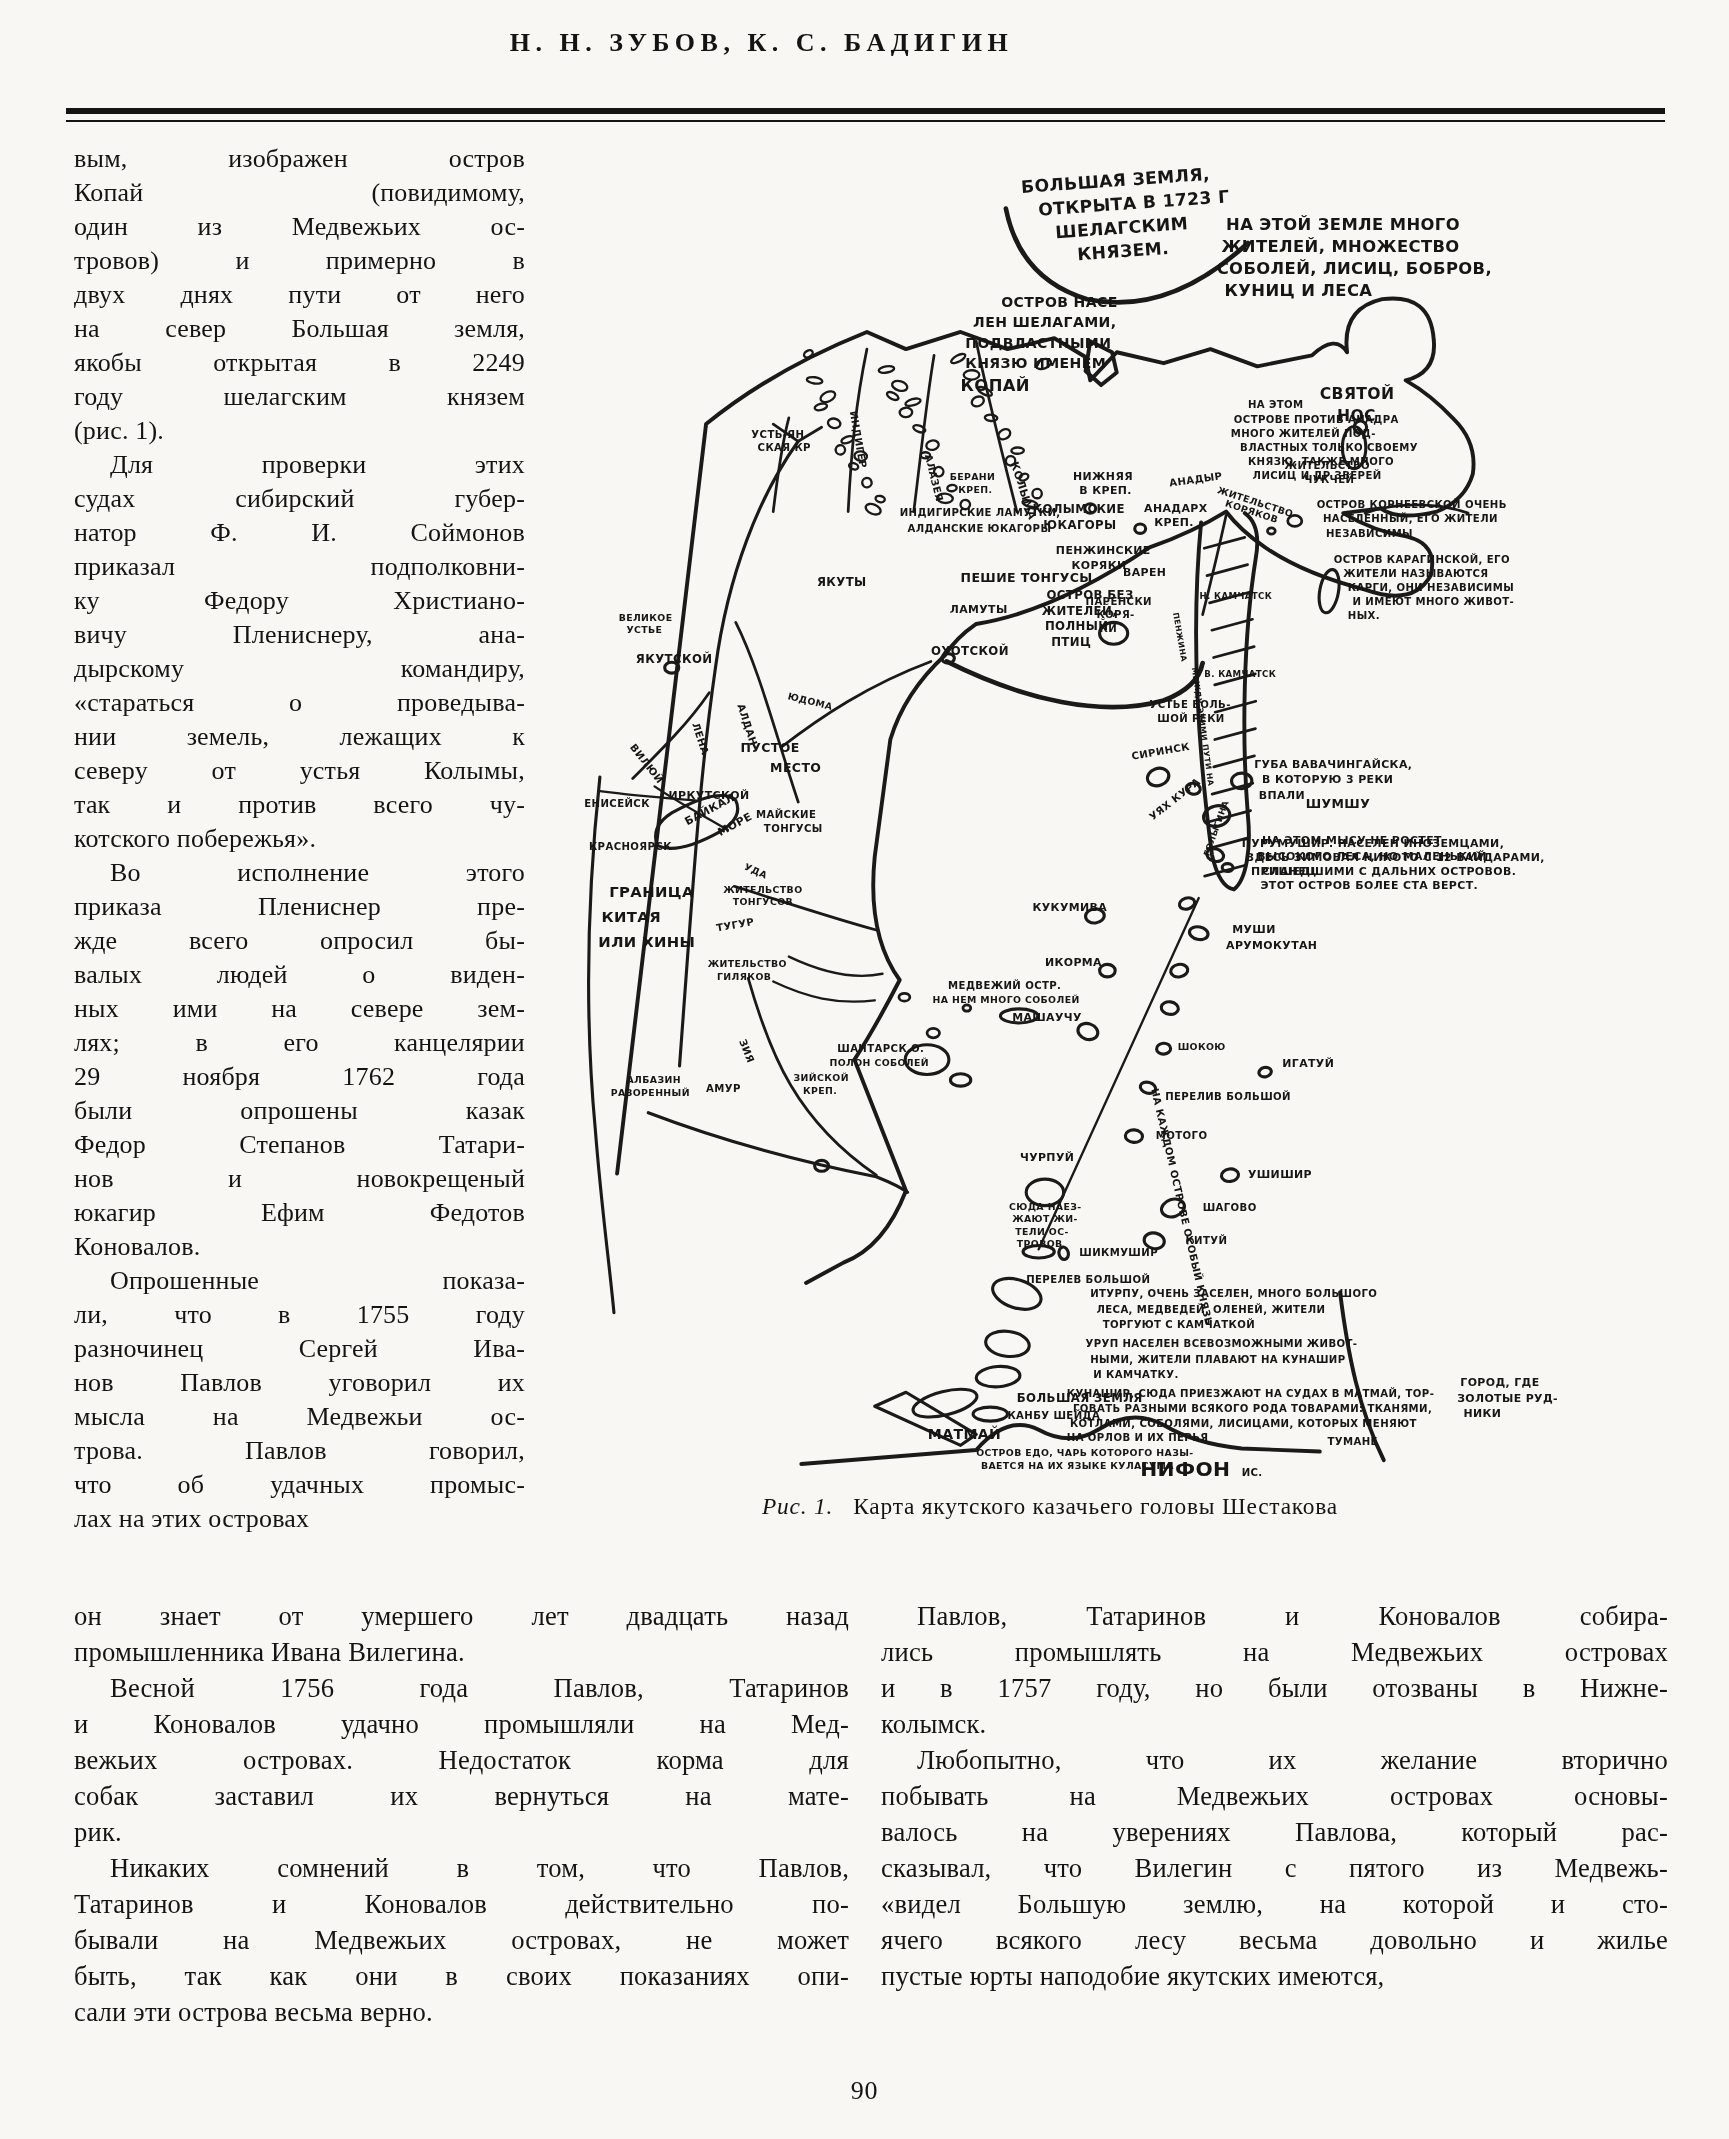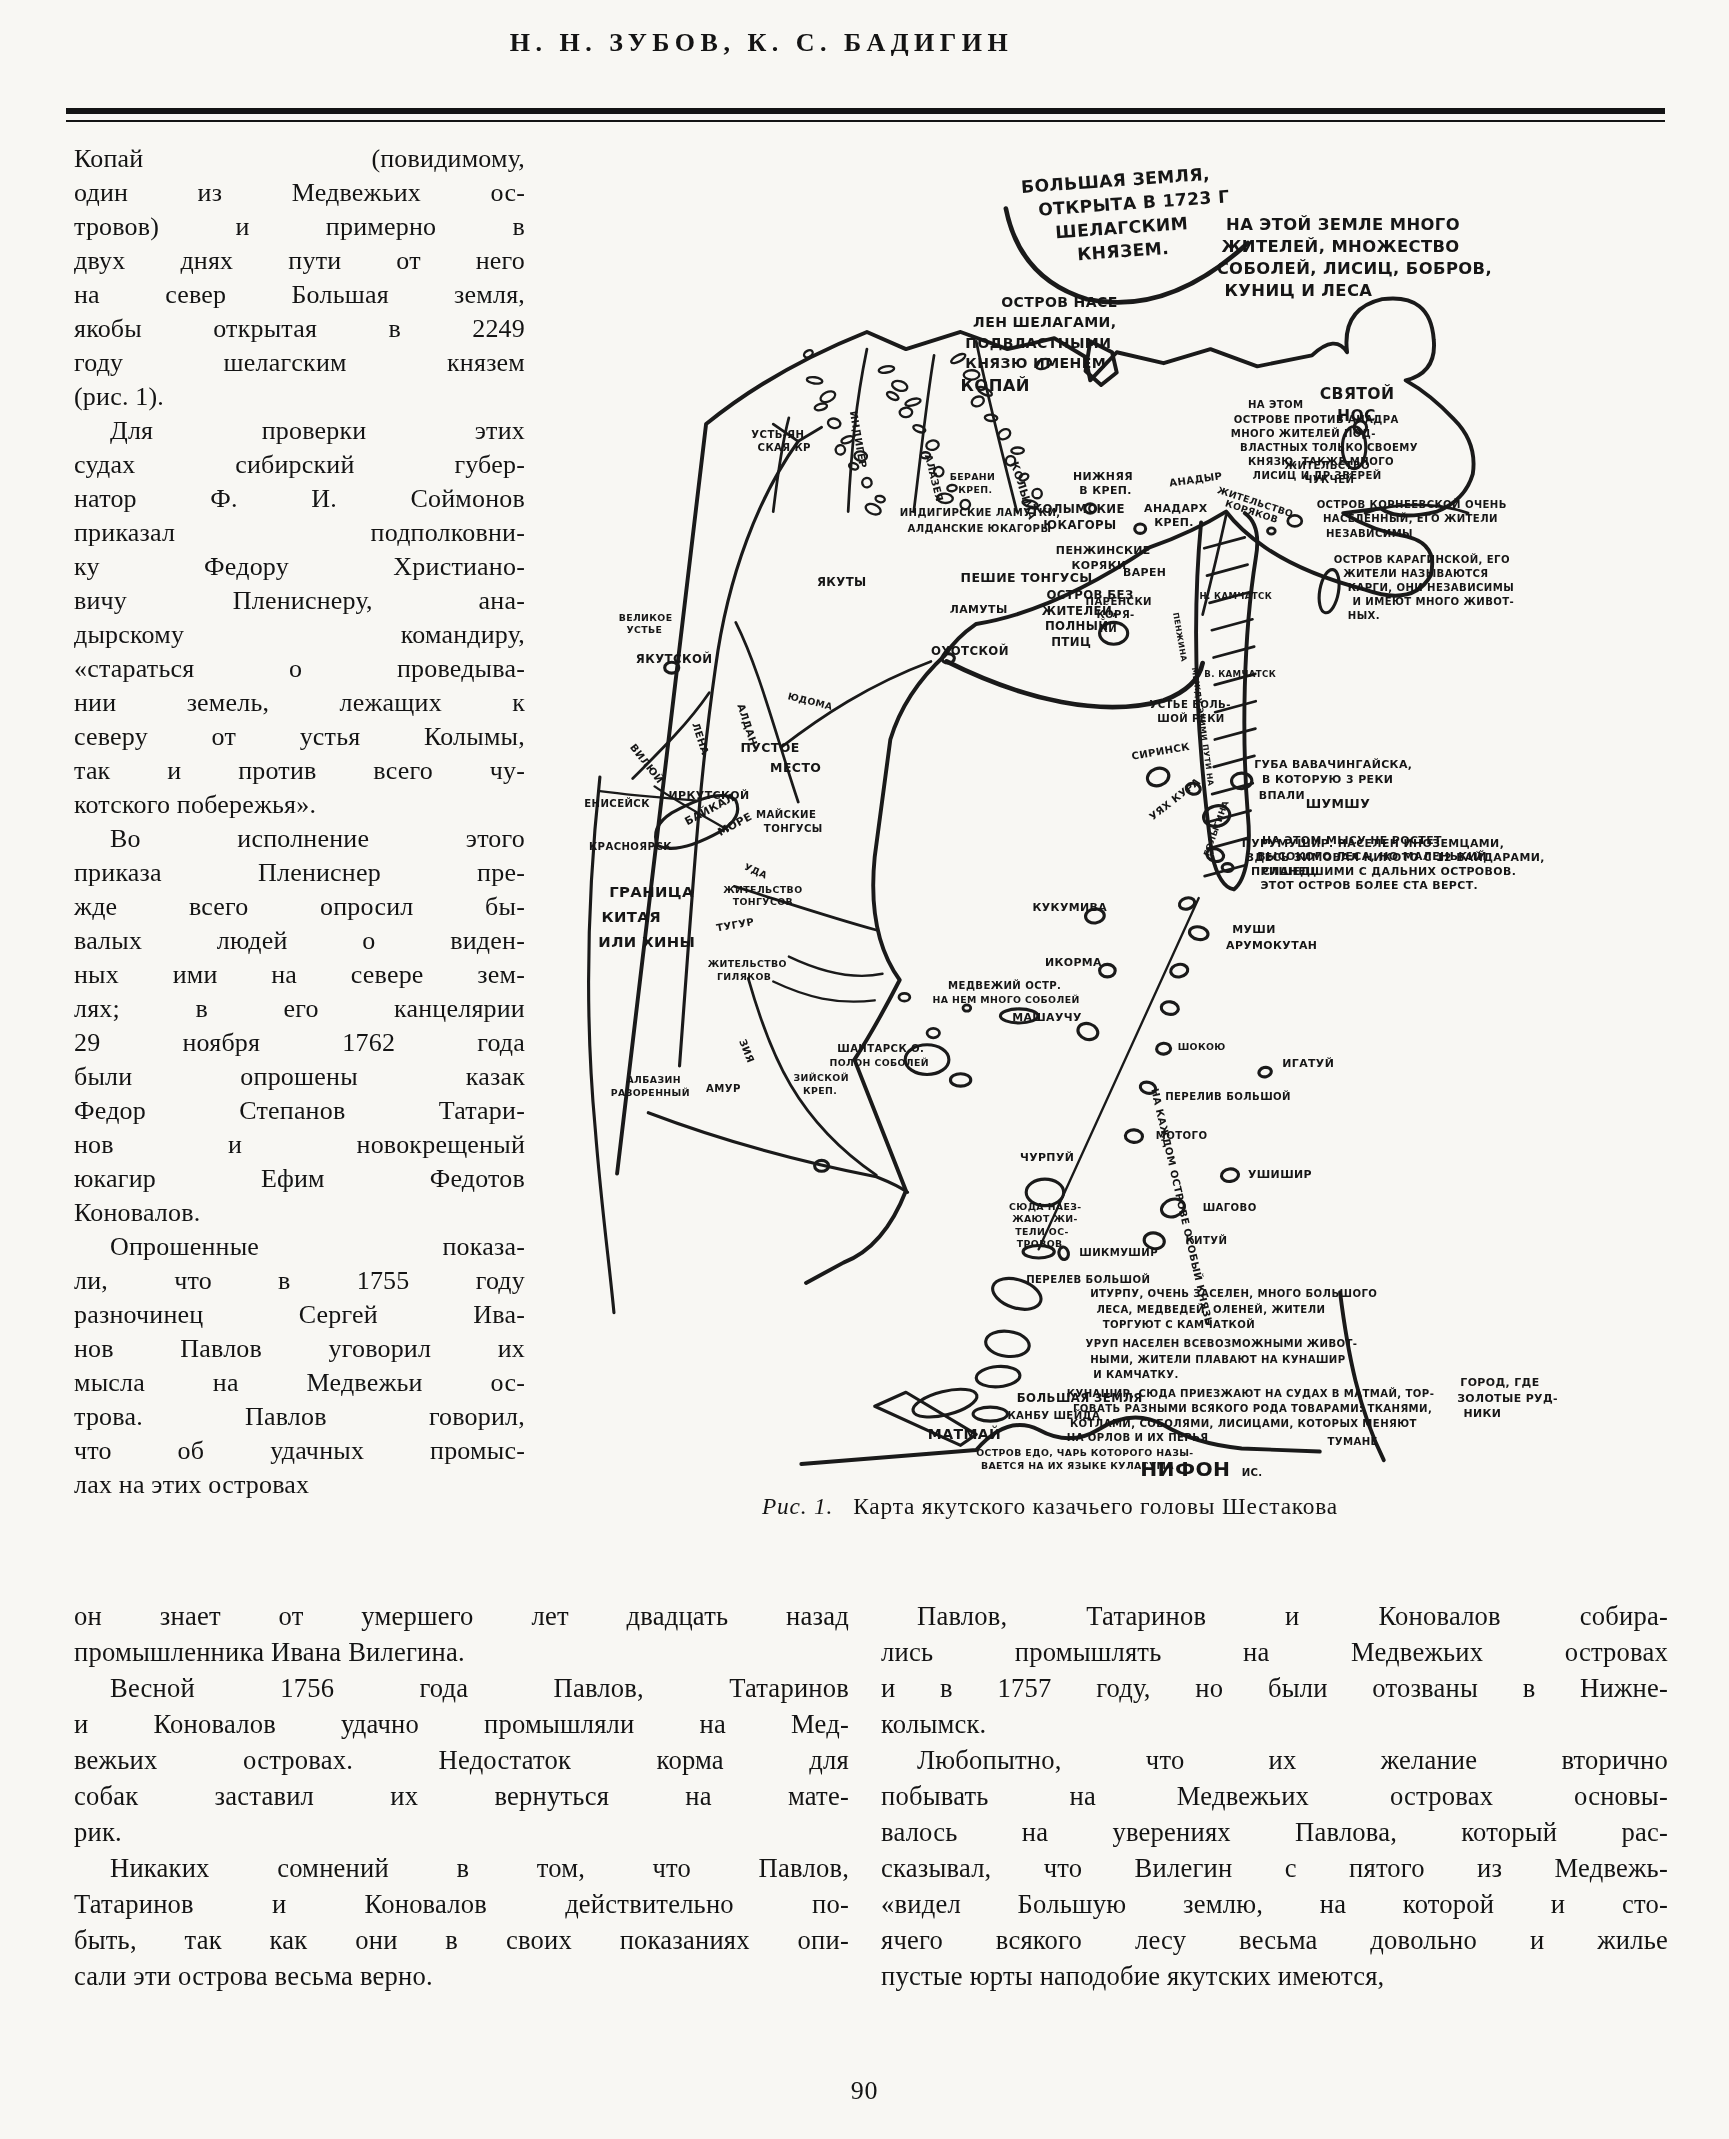--- a/index.html
+++ b/index.html
@@ -45,20 +45,21 @@
 </head>
 <body>
 
 <div class="hdr">Н. Н. ЗУБОВ, К. С. БАДИГИН</div>
 <div class="rule">
   <div class="r1"></div>
   <div class="r2"></div>
 </div>
 
 <div class="colnarrow" id="col-narrow">
+    <div class="line">вым, изображен остров</div>
     <div class="line">Копай (повидимому,</div>
     <div class="line">один из Медвежьих ос-</div>
     <div class="line">тровов) и примерно в</div>
     <div class="line">двух днях пути от него</div>
     <div class="line">на север Большая земля,</div>
     <div class="line">якобы открытая в 2249</div>
     <div class="line">году шелагским князем</div>
     <div class="line last">(рис. 1).</div>
     <div class="line ind">Для проверки этих</div>
     <div class="line">судах сибирский губер-</div>
@@ -413,20 +414,21 @@
 <div class="colbl colwide" id="col-bl">
     <div class="line">он знает от умершего лет двадцать назад</div>
     <div class="line last">промышленника Ивана Вилегина.</div>
     <div class="line ind">Весной 1756 года Павлов, Татаринов</div>
     <div class="line">и Коновалов удачно промышляли на Мед-</div>
     <div class="line">вежьих островах. Недостаток корма для</div>
     <div class="line">собак заставил их вернуться на мате-</div>
     <div class="line last">рик.</div>
     <div class="line ind">Никаких сомнений в том, что Павлов,</div>
     <div class="line">Татаринов и Коновалов действительно по-</div>
+    <div class="line">бывали на Медвежьих островах, не может</div>
     <div class="line">быть, так как они в своих показаниях опи-</div>
     <div class="line last">сали эти острова весьма верно.</div>
   </div>
 <div class="colbr colwide" id="col-br">
     <div class="line ind">Павлов, Татаринов и Коновалов собира-</div>
     <div class="line">лись промышлять на Медвежьих островах</div>
     <div class="line">и в 1757 году, но были отозваны в Нижне-</div>
     <div class="line last">колымск.</div>
     <div class="line ind">Любопытно, что их желание вторично</div>
     <div class="line">побывать на Медвежьих островах основы-</div>

